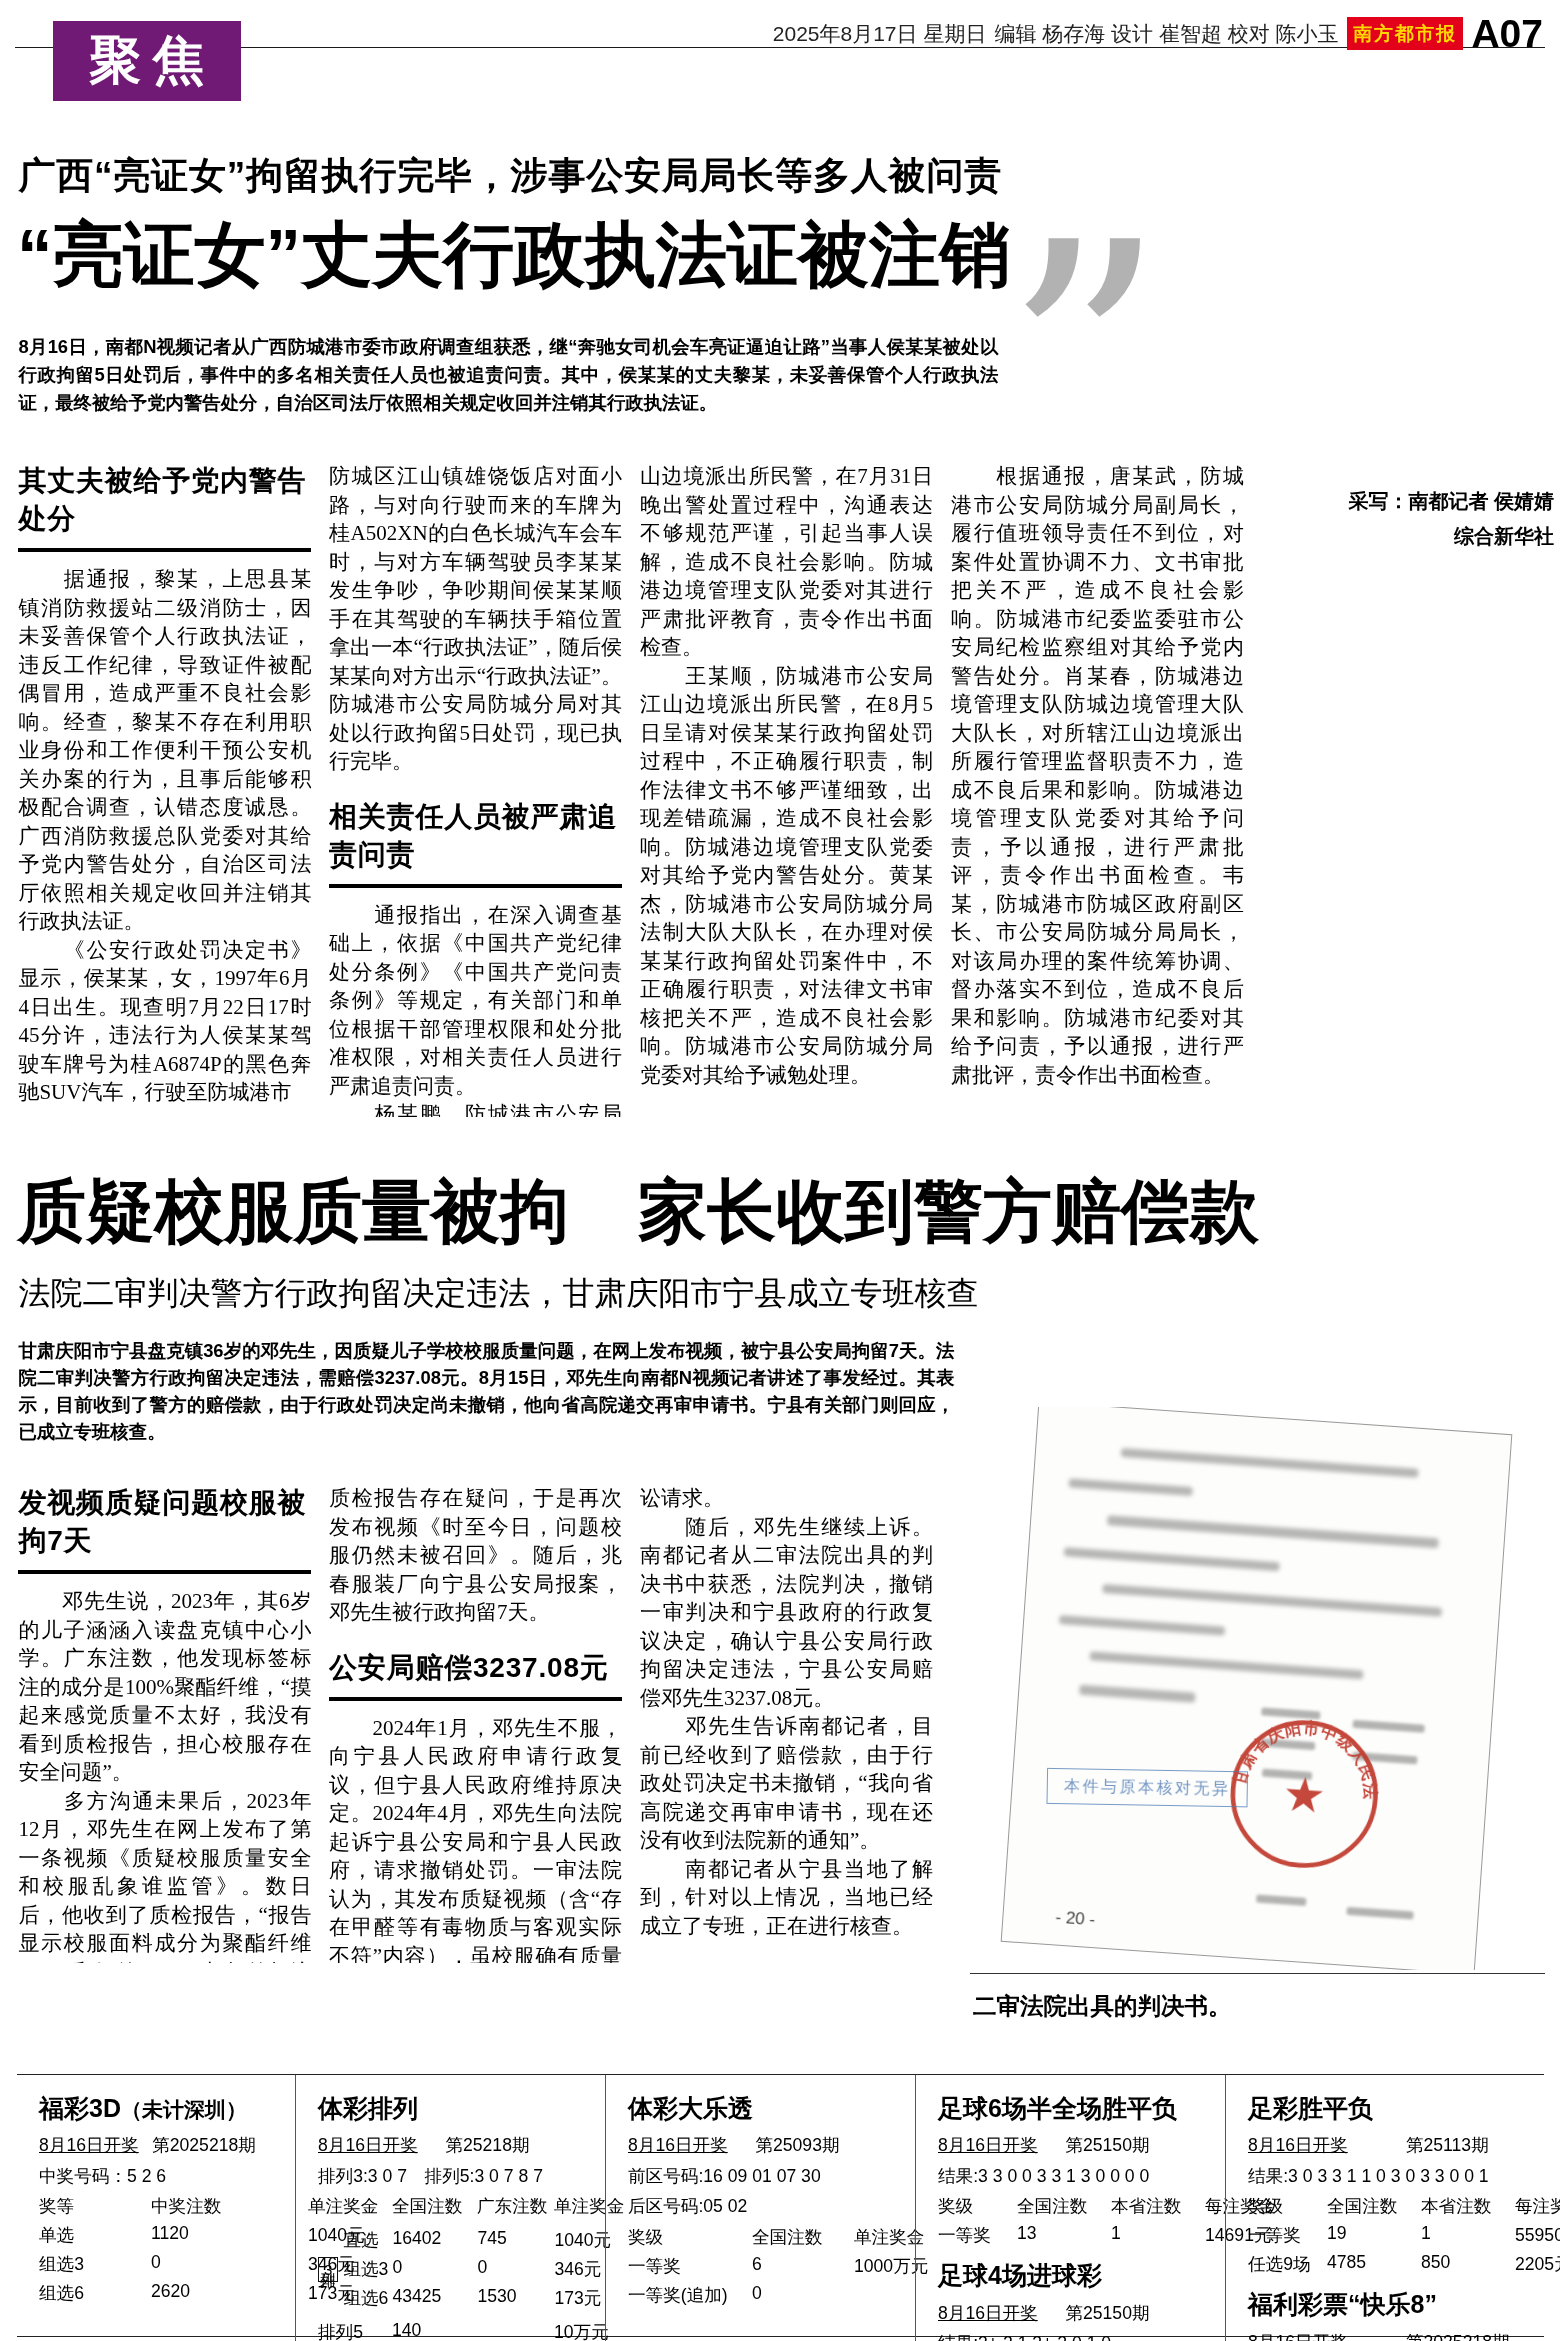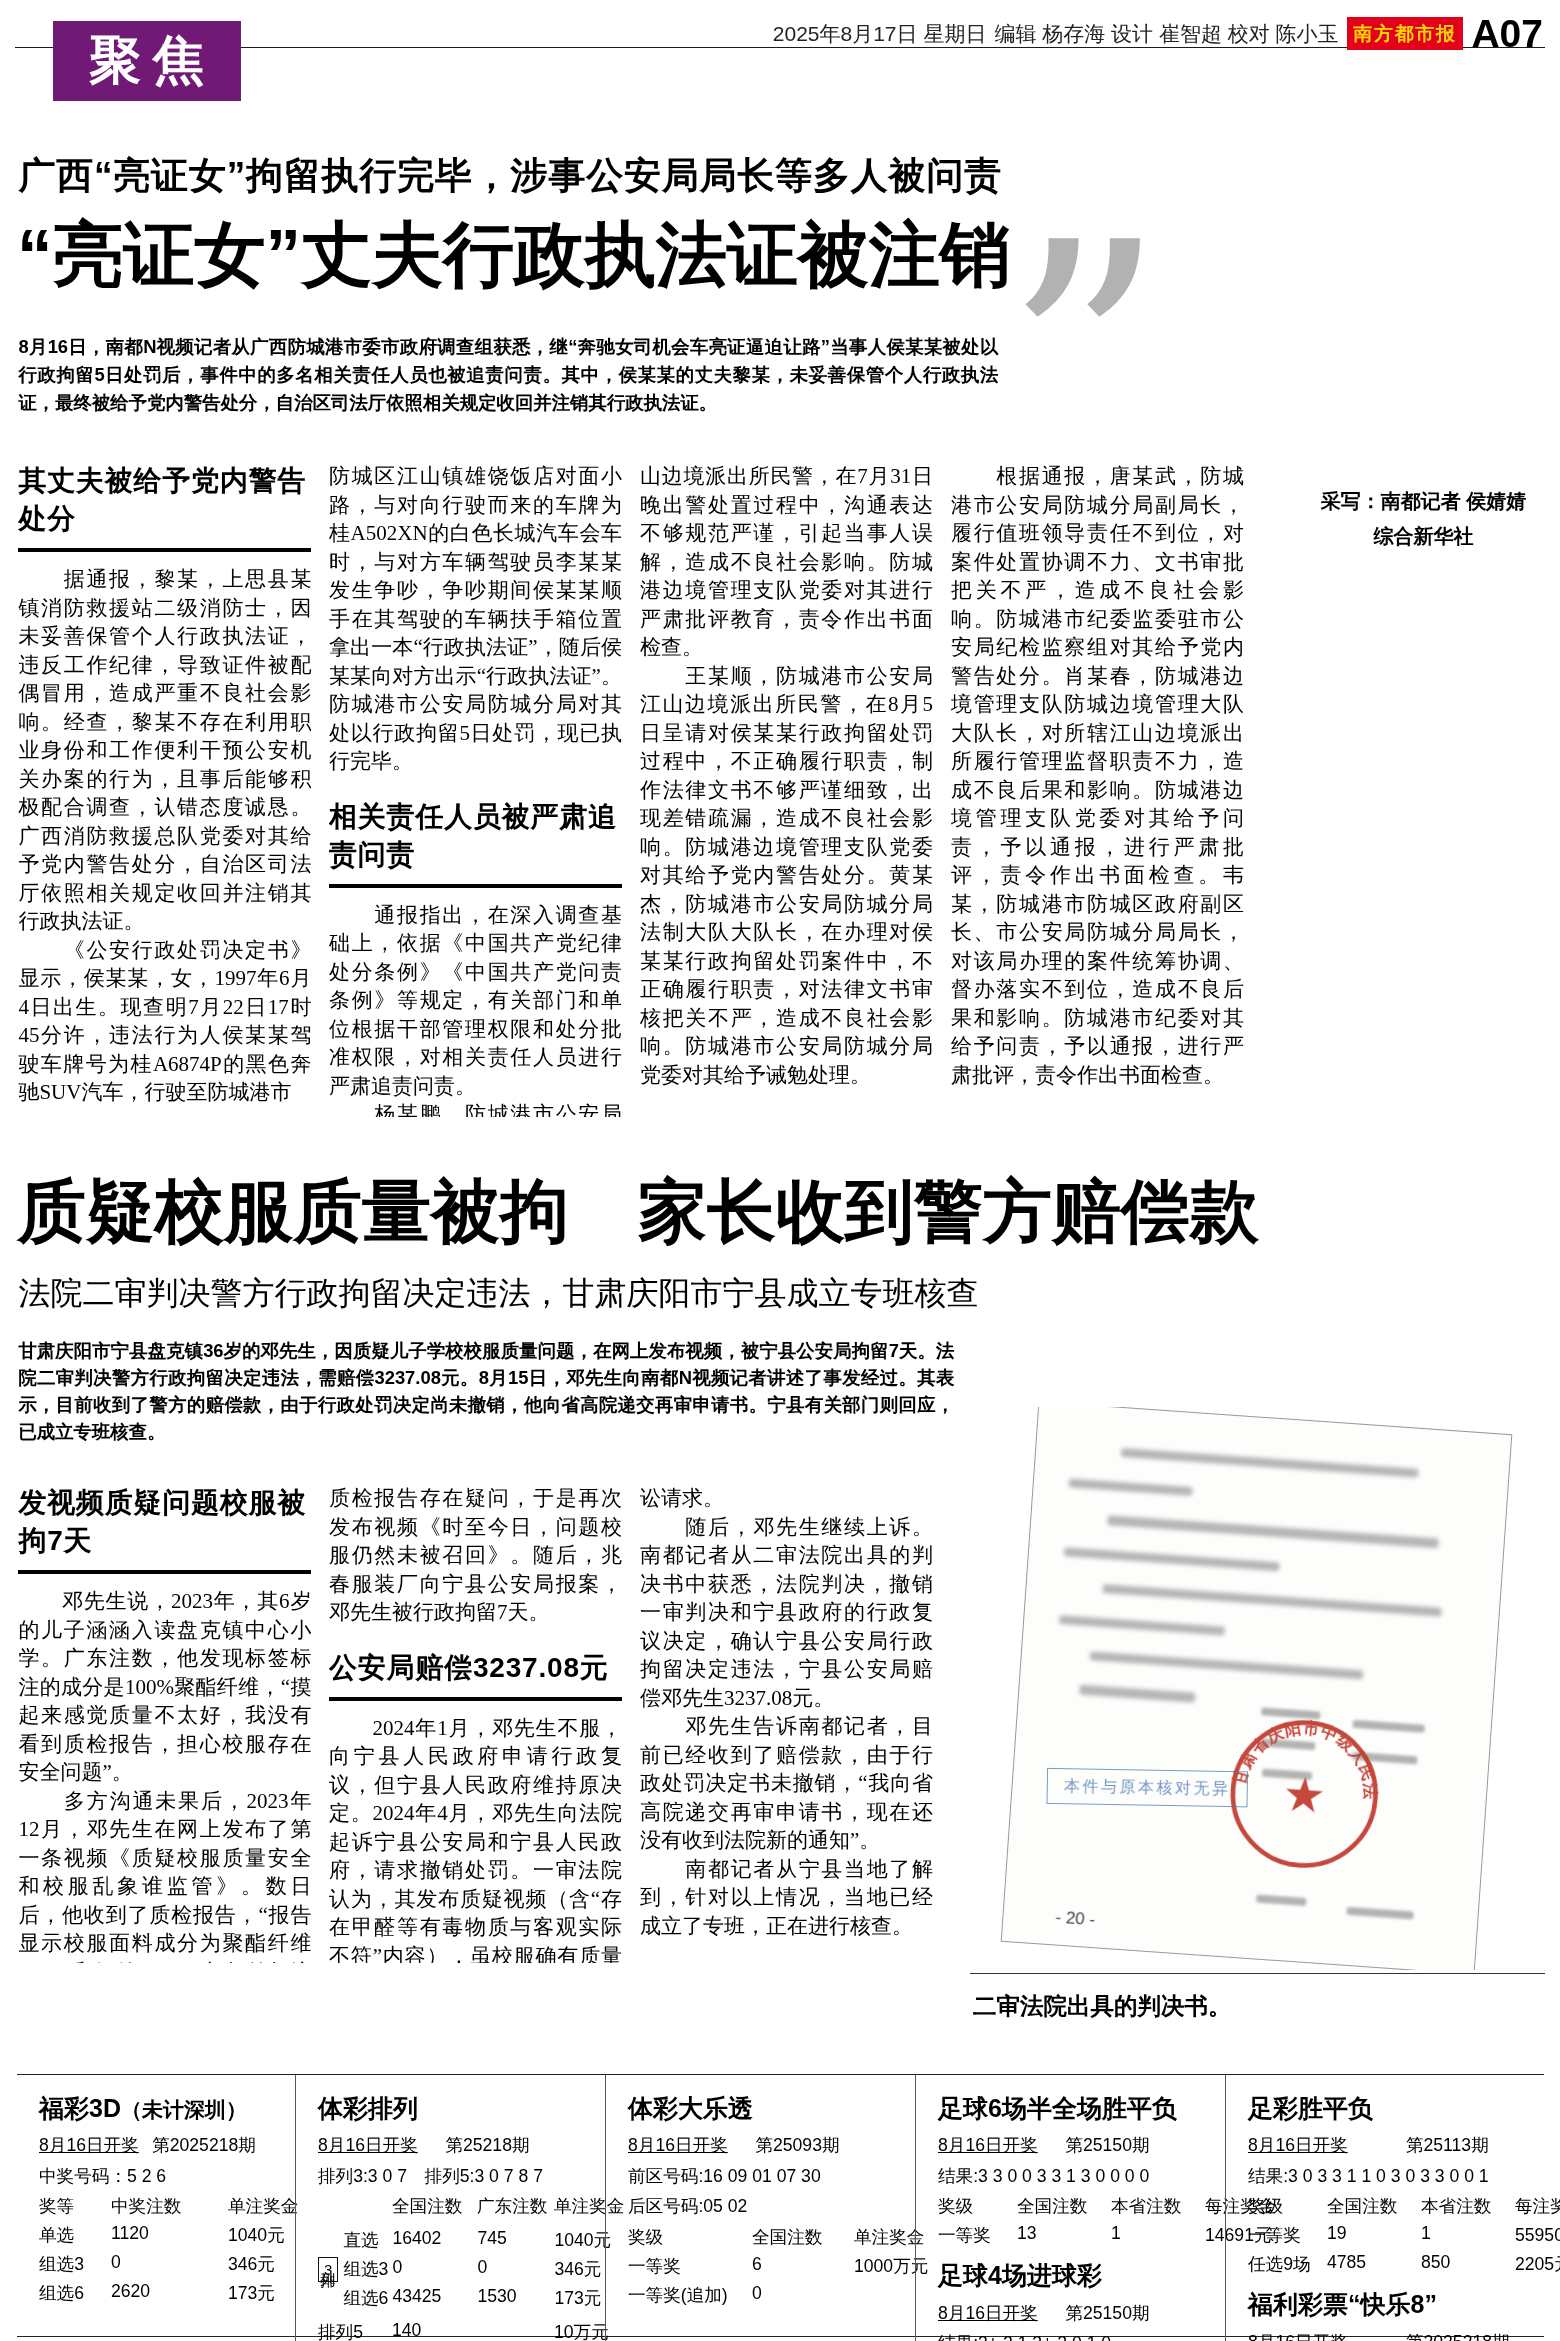--- a/index.html
+++ b/index.html
@@ -26,21 +26,21 @@
 
   .newscol{position:absolute;top:462px;width:293px;height:655px;overflow:hidden;}
   .c1{left:18.4px;} .c2{left:329px;} .c3{left:640px;} .c4{left:951px;} .c5{left:1261px;}
   .newscol p{margin:0;font-family:"Liberation Serif","DejaVu Serif",serif;font-size:21px;
              line-height:28.5px;text-align:justify;color:#000;}
   .subhead{display:block;font-size:28px;font-weight:900;letter-spacing:0.8px;color:#000;
            border-bottom:4.2px solid #000;padding-bottom:10px;margin:0 0 13.4px 0;}
   .subhead.mid{margin-top:22px;}
   .byline{margin-top:22px;font-size:20px;font-weight:800;line-height:35px;}
   .byline p{font-family:"Liberation Sans","DejaVu Sans",sans-serif;font-size:20px;font-weight:800;
-            line-height:35px;text-align:center;}
+            line-height:35px;text-align:right;}
   .byline.b1 p{padding-left:32px;}
   .byline.b2 p:nth-child(2){padding-left:60px;}
 
   
   .a2-headline{position:absolute;left:17px;top:1166px;font-size:69px;font-weight:900;color:#000;}
   .a2-deck{position:absolute;left:18.4px;top:1272px;font-size:32px;font-weight:500;color:#000;}
   .a2-lead{position:absolute;left:18.4px;top:1337px;width:936px;font-size:18.4px;font-weight:700;
            line-height:27px;text-align:justify;color:#000;}
   .a2col{top:1484px;height:479px;}
 
@@ -74,21 +74,21 @@
   .lot-col{padding:11.7px 10px 0 22px;}
   .lot-col + .lot-col{border-left:0.8px solid #555;}
   .lot-title{font-size:25px;font-weight:800;margin:5px 0 8.4px 0;color:#000;}
   .lot-title .note{font-size:21px;font-weight:700;}
   .lot-title.second{margin-top:11.7px;}
   .lot-meta{display:flex;font-size:17.6px;margin:2.5px 0 6.7px 0;color:#000;}
   .lot-meta span:first-child{width:46%;text-decoration:underline;}
   .lot-line{font-size:17.6px;margin:2.5px 0 6.7px 0;color:#000;}
   .t-row{display:grid;margin:5px 0;font-size:17.6px;color:#000;}
   .t-row .t-cell{white-space:nowrap;}
-  .g-fc3d .t-row{grid-template-columns:72px 117px 1fr;}
+  .g-fc3d .t-row{grid-template-columns:72px 117px 1fr;gap:40px;}
   .g-pl .t-row{grid-template-columns:74px 85px 77px 1fr;}
   .g-plg .t-row{grid-template-columns:49px 85px 77px 1fr;}
   .g-dlt .t-row{grid-template-columns:124px 102px 1fr;}
   .g-zq .t-row{grid-template-columns:79px 94px 94px 1fr;}
   .pl-group{display:flex;gap:5px;align-items:center;}
   .pl-vlabel{writing-mode:vertical-rl;text-orientation:upright;border:1.7px solid #111;
              font-size:15px;line-height:1;padding:3.4px 1.7px;color:#000;}
   .pl-rows{flex:1;}
 </style>
 </head>

